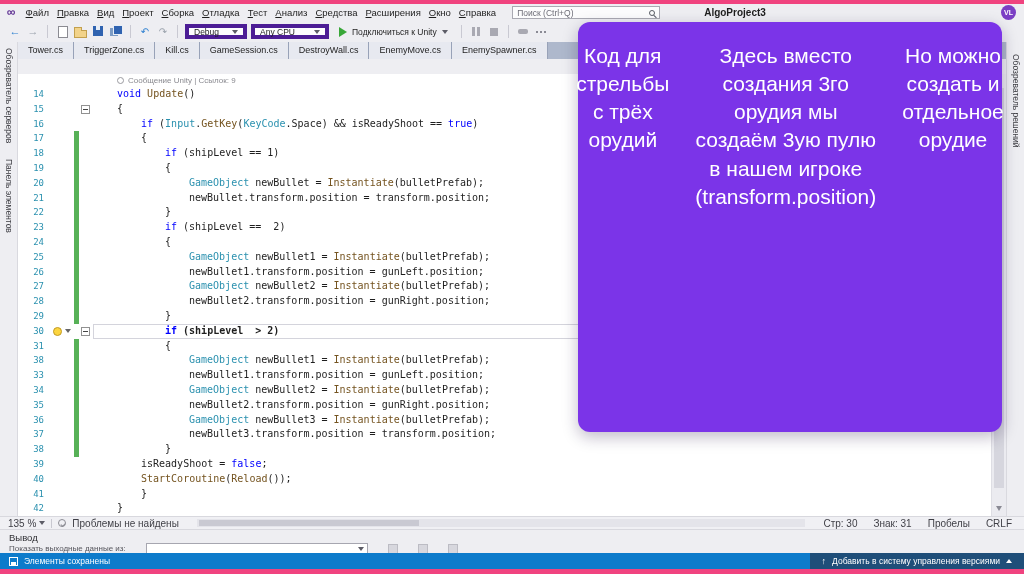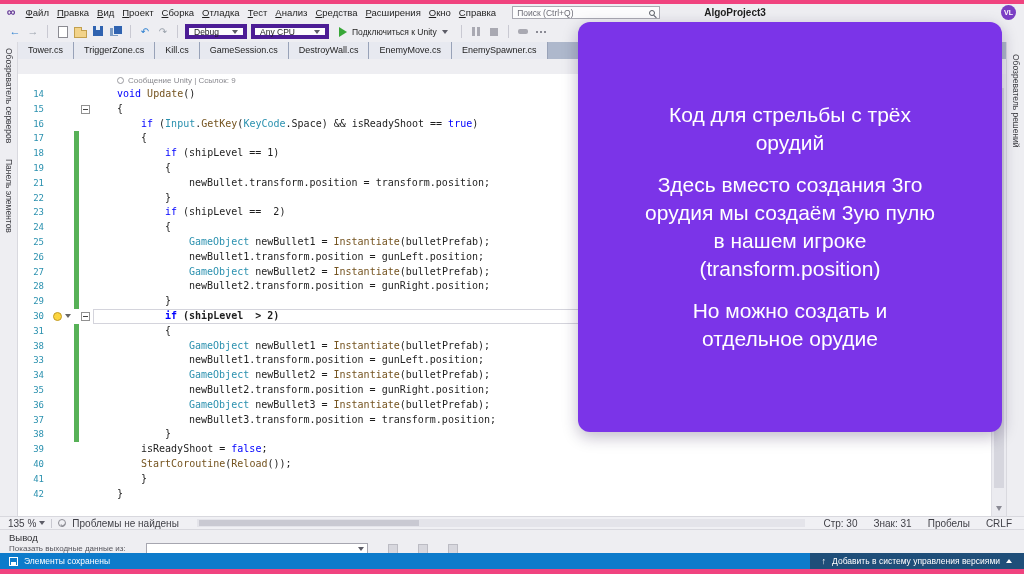--- a/index.html
+++ b/index.html
@@ -115,21 +115,21 @@
 
   
   #statusbar{position:absolute;left:0;top:553px;right:0;height:16px;background:var(--sbblue,#0d7bcb);color:#fff;display:flex;align-items:center;font-size:8.5px}
   .saved-ic{width:9px;height:9px;border:1px solid #fff;margin:0 6px 0 9px;position:relative;flex:none}
   .saved-ic::before{content:"";position:absolute;left:1px;top:4px;right:1px;height:3px;background:#fff}
   .sc-chip{margin-left:auto;height:100%;display:flex;align-items:center;gap:6px;padding:0 12px;background:var(--sbchip,#1f4e79);cursor:default}
   .pub-arrow::before{content:"↑";font-size:9px}
   .chev-up{width:0;height:0;border-left:3px solid transparent;border-right:3px solid transparent;border-bottom:4px solid #fff}
 
   
-  #card{position:absolute;left:578px;top:22px;width:424px;height:410px;background:var(--cardbg,#7b34e8);border-radius:12px;box-shadow:0 5px 16px rgba(30,10,60,.28);display:flex;flex-direction:column;justify-content:center;gap:14px;padding:20px 66px;color:#fff;text-align:center;font-size:21px;line-height:1.34;z-index:30}
+  #card{position:absolute;left:578px;top:22px;width:424px;height:410px;background:var(--cardbg,#7b34e8);border-radius:12px;box-shadow:0 5px 16px rgba(30,10,60,.28);display:flex;flex-direction:row;justify-content:center;gap:26px;padding:20px 66px;color:#fff;text-align:center;font-size:21px;line-height:1.34;z-index:30}
   .card-p{margin:0}
 </style>
 </head>
 <body>
 
 <div id="strip-top"></div>
 
 <div id="titlebar">
   <span id="vs-logo">∞</span>
   <div id="menubar">
@@ -225,20 +225,21 @@
 
 <div id="editor">
   <div>
       <div class="row codelens-row"><div class="ln"></div><div class="glyphcol"></div><div class="chgcol"></div><div class="foldcol"></div><div class="codecol" style="padding-left: 24px;"><span class="cl-ic"></span><span class="cl-text">Сообщение Unity</span><span class="cl-text"> | </span><span class="cl-text">Ссылок: 9</span></div></div>
       <div class="row"><div class="ln">14</div><div class="glyphcol"></div><div class="chgcol"></div><div class="foldcol"></div><div class="codecol" style="padding-left: 24px;"><span class="tok-k">void </span><span class="tok-m">Update</span><span class="tok-p">()</span></div></div>
       <div class="row"><div class="ln">15</div><div class="glyphcol"></div><div class="chgcol"></div><div class="foldcol"><span class="foldbox"></span></div><div class="codecol" style="padding-left: 24px;"><span class="tok-p">{</span></div></div>
       <div class="row"><div class="ln">16</div><div class="glyphcol"></div><div class="chgcol"></div><div class="foldcol"></div><div class="codecol" style="padding-left: 48px;"><span class="tok-k">if </span><span class="tok-p">(</span><span class="tok-t">Input</span><span class="tok-p">.</span><span class="tok-m">GetKey</span><span class="tok-p">(</span><span class="tok-t">KeyCode</span><span class="tok-p">.Space) &amp;&amp; isReadyShoot == </span><span class="tok-k">true</span><span class="tok-p">)</span></div></div>
       <div class="row"><div class="ln">17</div><div class="glyphcol"></div><div class="chgcol on"></div><div class="foldcol"></div><div class="codecol" style="padding-left: 48px;"><span class="tok-p">{</span></div></div>
       <div class="row"><div class="ln">18</div><div class="glyphcol"></div><div class="chgcol on"></div><div class="foldcol"></div><div class="codecol" style="padding-left: 72px;"><span class="tok-k">if </span><span class="tok-p">(shipLevel == 1)</span></div></div>
       <div class="row"><div class="ln">19</div><div class="glyphcol"></div><div class="chgcol on"></div><div class="foldcol"></div><div class="codecol" style="padding-left: 72px;"><span class="tok-p">{</span></div></div>
+      <div class="row"><div class="ln">20</div><div class="glyphcol"></div><div class="chgcol on"></div><div class="foldcol"></div><div class="codecol" style="padding-left: 96px;"><span class="tok-t">GameObject</span><span class="tok-p"> newBullet = </span><span class="tok-m">Instantiate</span><span class="tok-p">(bulletPrefab);</span></div></div>
       <div class="row"><div class="ln">21</div><div class="glyphcol"></div><div class="chgcol on"></div><div class="foldcol"></div><div class="codecol" style="padding-left: 96px;"><span class="tok-p">newBullet.transform.position = transform.position;</span></div></div>
       <div class="row"><div class="ln">22</div><div class="glyphcol"></div><div class="chgcol on"></div><div class="foldcol"></div><div class="codecol" style="padding-left: 72px;"><span class="tok-p">}</span></div></div>
       <div class="row"><div class="ln">23</div><div class="glyphcol"></div><div class="chgcol on"></div><div class="foldcol"></div><div class="codecol" style="padding-left: 72px;"><span class="tok-k">if </span><span class="tok-p">(shipLevel ==  2)</span></div></div>
       <div class="row"><div class="ln">24</div><div class="glyphcol"></div><div class="chgcol on"></div><div class="foldcol"></div><div class="codecol" style="padding-left: 72px;"><span class="tok-p">{</span></div></div>
       <div class="row"><div class="ln">25</div><div class="glyphcol"></div><div class="chgcol on"></div><div class="foldcol"></div><div class="codecol" style="padding-left: 96px;"><span class="tok-t">GameObject</span><span class="tok-p"> newBullet1 = </span><span class="tok-m">Instantiate</span><span class="tok-p">(bulletPrefab);</span></div></div>
       <div class="row"><div class="ln">26</div><div class="glyphcol"></div><div class="chgcol on"></div><div class="foldcol"></div><div class="codecol" style="padding-left: 96px;"><span class="tok-p">newBullet1.transform.position = gunLeft.position;</span></div></div>
       <div class="row"><div class="ln">27</div><div class="glyphcol"></div><div class="chgcol on"></div><div class="foldcol"></div><div class="codecol" style="padding-left: 96px;"><span class="tok-t">GameObject</span><span class="tok-p"> newBullet2 = </span><span class="tok-m">Instantiate</span><span class="tok-p">(bulletPrefab);</span></div></div>
       <div class="row"><div class="ln">28</div><div class="glyphcol"></div><div class="chgcol on"></div><div class="foldcol"></div><div class="codecol" style="padding-left: 96px;"><span class="tok-p">newBullet2.transform.position = gunRight.position;</span></div></div>
       <div class="row"><div class="ln">29</div><div class="glyphcol"></div><div class="chgcol on"></div><div class="foldcol"></div><div class="codecol" style="padding-left: 72px;"><span class="tok-p">}</span></div></div>
       <div class="row"><div class="ln">30</div><div class="glyphcol"><span class="bulb"></span><span class="bulb-caret"></span></div><div class="chgcol"></div><div class="foldcol"><span class="foldbox"></span></div><div class="codecol cur" style="padding-left: 72px; font-weight: bold;"><span class="tok-k">if </span><span class="tok-p">(shipLevel  &gt; 2)</span></div></div>

